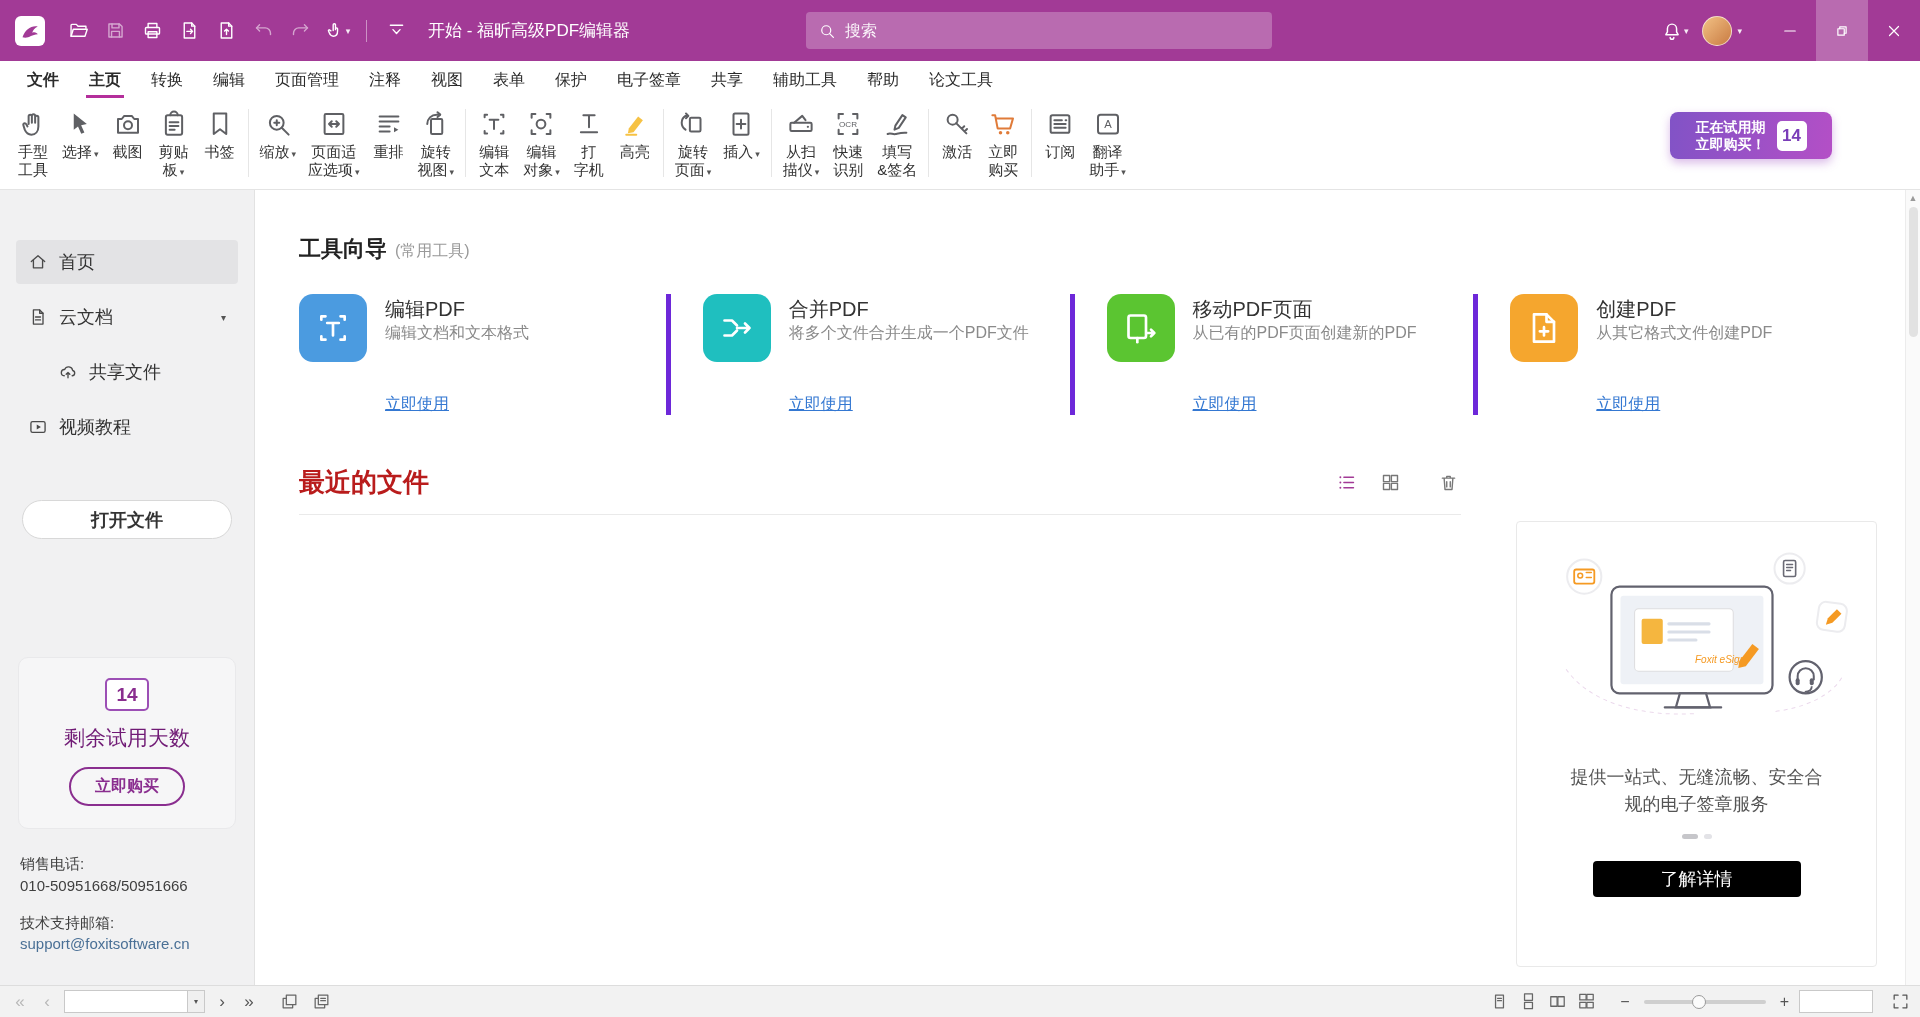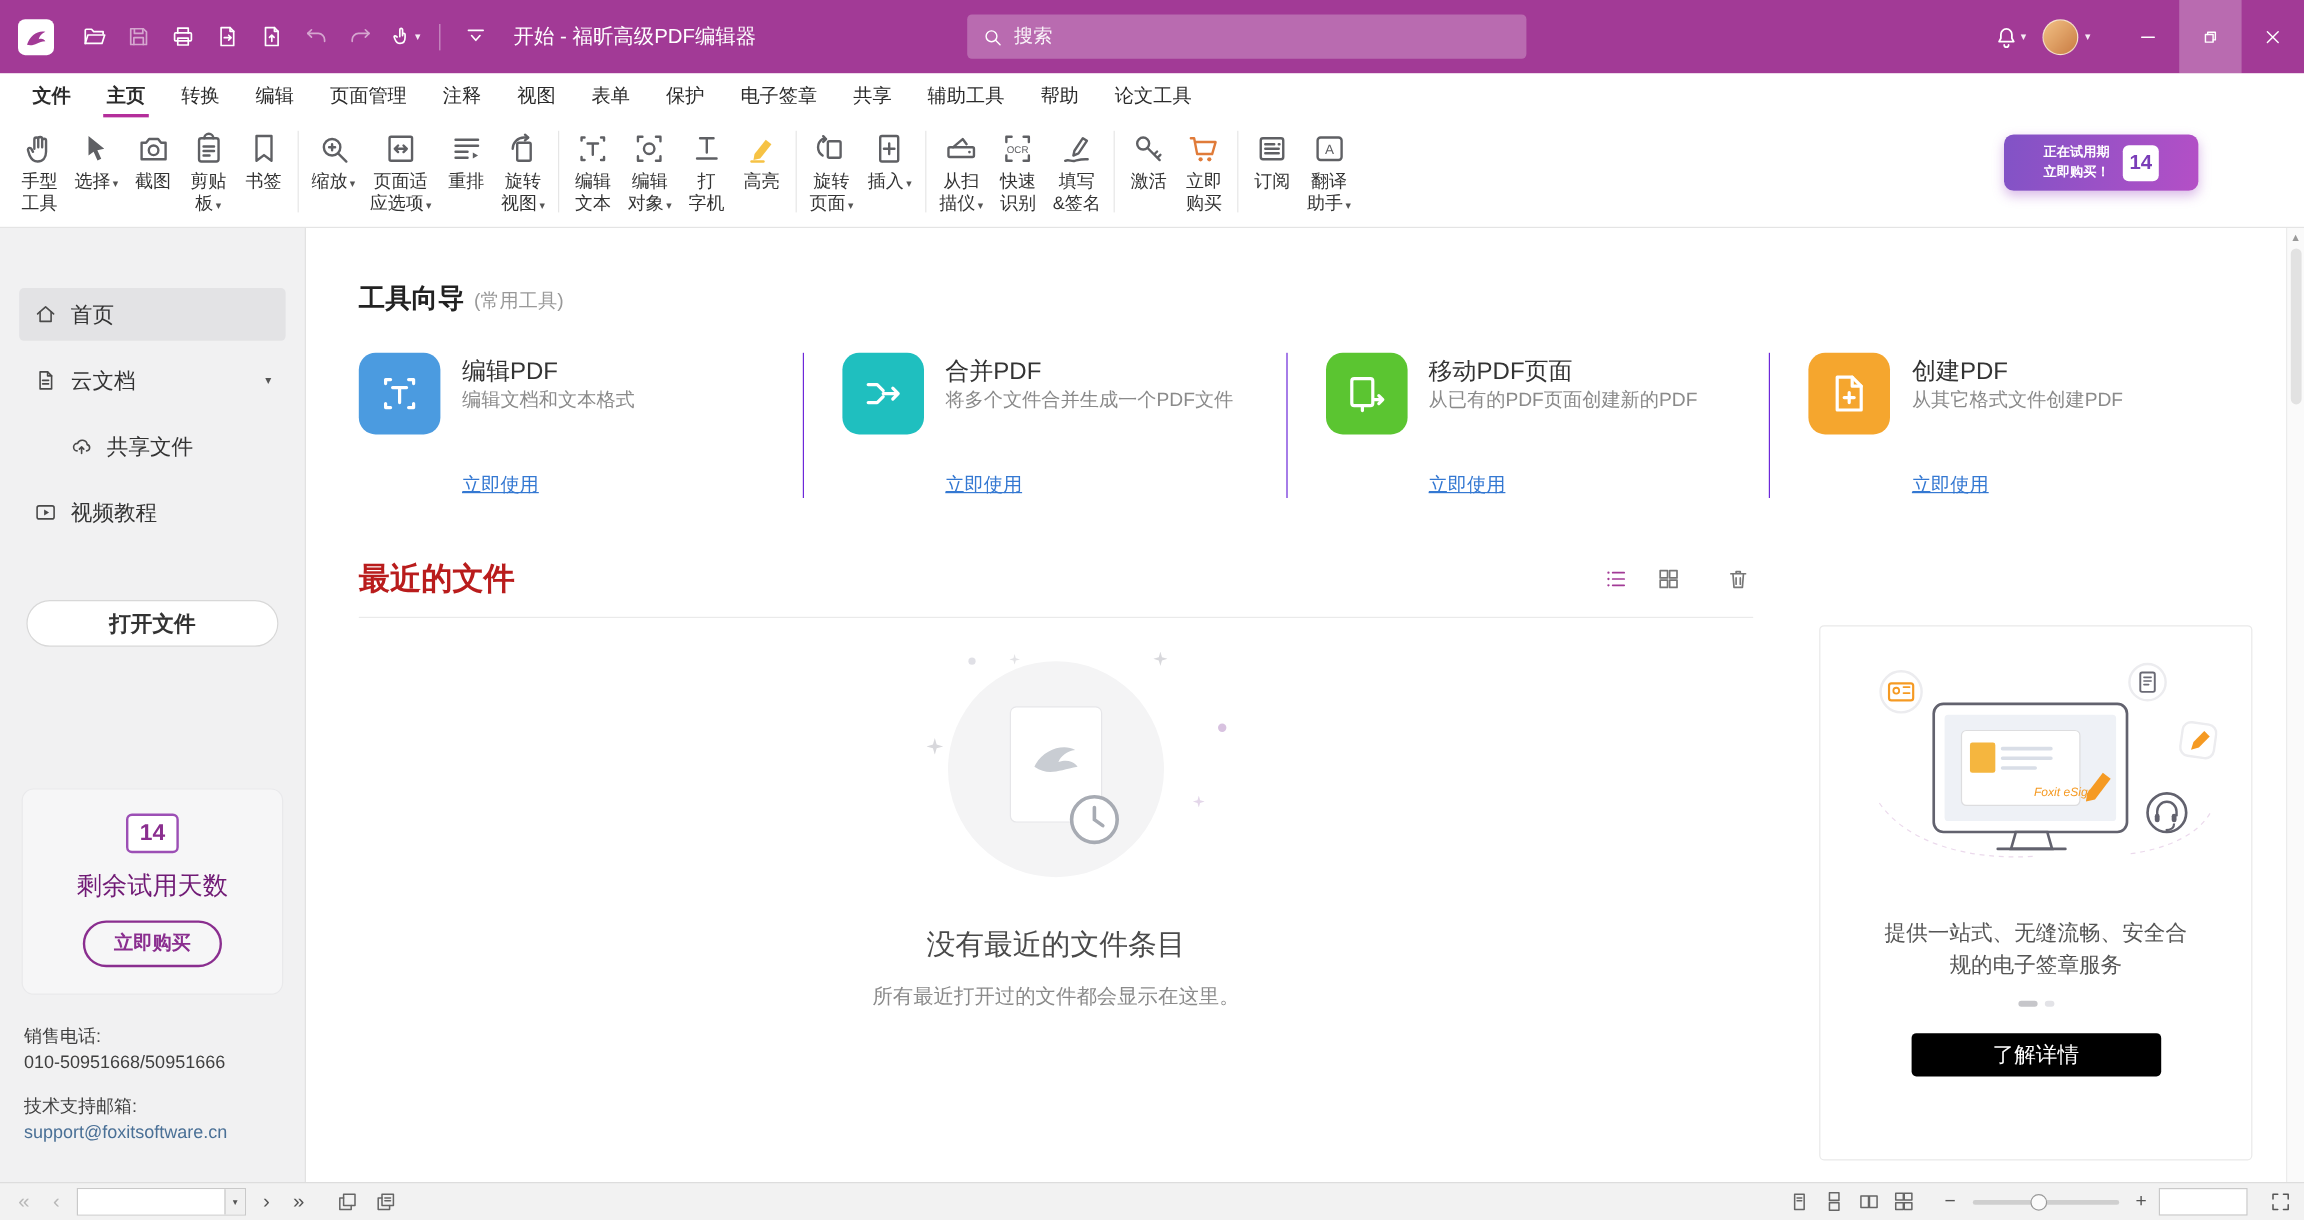--- a/index.html
+++ b/index.html
@@ -39,21 +39,21 @@
   
   .ribbon { height:92px; background:#fff; border-bottom:1px solid #E4E4E4; display:flex; align-items:stretch; padding:5px 6px 0 10px; position:relative; flex:0 0 auto; }
   .ribbon-item { min-width:46px; padding:3px 6px 0; display:flex; flex-direction:column; align-items:center; border-radius:4px; }
   .ribbon-item .icn { width:30px; height:30px; color:#5f6064; margin-top:3px; flex:0 0 auto; }
   .ribbon-label { margin-top:4px; font-size:15px; line-height:18px; color:#333; text-align:center; white-space:pre-line; }
   .ribbon-caret { font-size:9px; color:#555; margin-left:2px; }
   .ribbon-sep { width:1px; background:#E6E6E6; margin:6px 5px 12px; }
   .trial-badge { position:absolute; right:88px; top:14px; width:162px; height:47px; border-radius:8px;
      background:linear-gradient(100deg,#8153c6,#b44fc6); display:flex; align-items:center; justify-content:center; gap:11px;
      color:#fff; box-shadow:0 4px 10px rgba(150,60,190,.35); }
-  .trial-badge-text { font-size:11px; line-height:17px; font-weight:bold; text-align:right; }
+  .trial-badge-text { font-size:14px; line-height:17px; font-weight:bold; text-align:right; }
   .trial-days { width:30px; height:30px; background:#fff; border-radius:5px; color:#7A3DB8; font-weight:bold; font-size:17px; display:flex; align-items:center; justify-content:center; }
 
   
   .content { flex:1; display:flex; min-height:0; }
 
   .sidebar { width:255px; background:#F1F1F2; border-right:1px solid #E2E2E2; display:flex; flex-direction:column; padding:50px 16px 10px; flex:0 0 auto; }
   .side-item { height:44px; display:flex; align-items:center; gap:11px; padding:0 12px; border-radius:4px; font-size:18px; color:#333; margin-bottom:11px; }
   .side-item.active { background:#E3E3E5; }
   .side-item.indent { padding-left:42px; }
   .side-item .icn { width:20px; height:20px; color:#4a4a4a; flex:0 0 auto; }
@@ -66,21 +66,21 @@
   .contact { margin-top:24px; padding:0 4px; font-size:15px; color:#3f3f3f; line-height:1.45; }
   .contact .block + .block { margin-top:15px; }
   .contact .email { color:#4a7096; }
 
   .main { flex:1; background:#fff; padding:44px 28px 0 44px; min-width:0; display:flex; flex-direction:column; overflow:hidden; }
   .wizard-header { display:flex; align-items:baseline; gap:8px; }
   .wizard-title { font-size:22px; font-weight:bold; color:#222; }
   .wizard-sub { font-size:16px; color:#999; }
   .wizard-cards { margin-top:30px; display:flex; }
   .wizard-card { flex:1; display:flex; gap:18px; padding-right:18px; min-width:0; }
-  .wizard-card + .wizard-card { border-left:1px solid #6d28d9; padding-left:32px; }
+  .wizard-card + .wizard-card { border-left:5px solid #6d28d9; padding-left:32px; }
   .card-icon { width:68px; height:68px; border-radius:14px; flex:0 0 auto; display:flex; align-items:center; justify-content:center; color:#fff; }
   .card-icon .icn { width:40px; height:40px; }
   .card-body { display:flex; flex-direction:column; min-width:0; }
   .card-title { font-size:20px; font-weight:normal; color:#333; margin-top:2px; white-space:nowrap; }
   .card-desc { font-size:16px; color:#8a8a8a; white-space:nowrap; overflow:hidden; }
   .card-link { margin-top:50px; font-size:16px; color:#3478D2; text-decoration:underline; width:max-content; cursor:pointer; }
 
   .below { display:flex; margin-top:50px; flex:1; min-height:0; align-items:flex-start; }
   .recent-col { flex:1; min-width:0; display:flex; flex-direction:column; }
   .recent-header { display:flex; align-items:center; }
@@ -691,39 +691,20 @@
                   <svg class="icn" viewBox="0 0 24 24">
                     <g fill="none" stroke="currentColor" stroke-width="1.6" stroke-linecap="round" stroke-linejoin="round">
                       <path d="M5 7h14M10 7V5h4v2M7 7l1 13h8l1-13M10 11v6M14 11v6"></path>
                     </g>
                   </svg>
                 </span>
               </div>
           </div>
           <div class="recent-divider"></div>
 
-          <div class="empty">
-            <div class="empty-illustration">
-              <svg viewBox="0 0 320 200" width="320" height="200">
-                <circle cx="160" cy="100" r="90" fill="#F4F4F5"></circle>
-                <rect x="122" y="48" width="76" height="96" rx="5" fill="#ffffff" stroke="#E6E6E9"></rect>
-                <path d="M142 98c6-14 24-20 34-14-7 1-12 5-14 10 9-3 14 1 16 4-16 3-24 8-36 0z" fill="#C9CDD3"></path>
-                <circle cx="192" cy="142" r="19" fill="#ffffff" stroke="#A7ABB3" stroke-width="3"></circle>
-                <path d="M192 132v10l7 5" fill="none" stroke="#A7ABB3" stroke-width="3" stroke-linecap="round"></path>
-              </svg>
-              <div class="sparkle" style="left:52px;top:74px;width:14px;height:14px;background:#D8D8DC;"></div>
-              <div class="sdot" style="left:87px;top:7px;width:6px;height:6px;background:#E0E0E6;"></div>
-              <div class="sparkle" style="left:121px;top:4px;width:9px;height:9px;background:#E3E3E6;"></div>
-              <div class="sparkle" style="left:241px;top:2px;width:12px;height:12px;background:#D8D8DC;"></div>
-              <div class="sdot" style="left:295px;top:62px;width:7px;height:7px;background:#D8C2E0;"></div>
-              <div class="sparkle" style="left:274px;top:122px;width:10px;height:10px;background:#E4D7EA;"></div>
-            </div>
-            <div class="empty-title">没有最近的文件条目</div>
-            <div class="empty-desc">所有最近打开过的文件都会显示在这里。</div>
-          </div>
         </section>
 
         <aside class="promo">
           <svg class="promo-illustration" viewBox="0 0 300 190">
             <path d="M20 120 C 42 152, 92 168, 150 164" stroke="#EBD9EC" stroke-dasharray="4 4" fill="none"></path>
             <path d="M228 162 C 258 158, 284 146, 294 128" stroke="#EBD9EC" stroke-dasharray="4 4" fill="none"></path>
             <rect x="65" y="38" width="160" height="106" rx="8" fill="#ffffff" stroke="#62626E" stroke-width="2.2"></rect>
             <rect x="74" y="47" width="142" height="88" rx="3" fill="#EEF1F6"></rect>
             <rect x="88" y="60" width="98" height="62" rx="4" fill="#ffffff" stroke="#DDDDDF"></rect>
             <rect x="95" y="70" width="21" height="25" rx="2" fill="#F5B63F"></rect>

